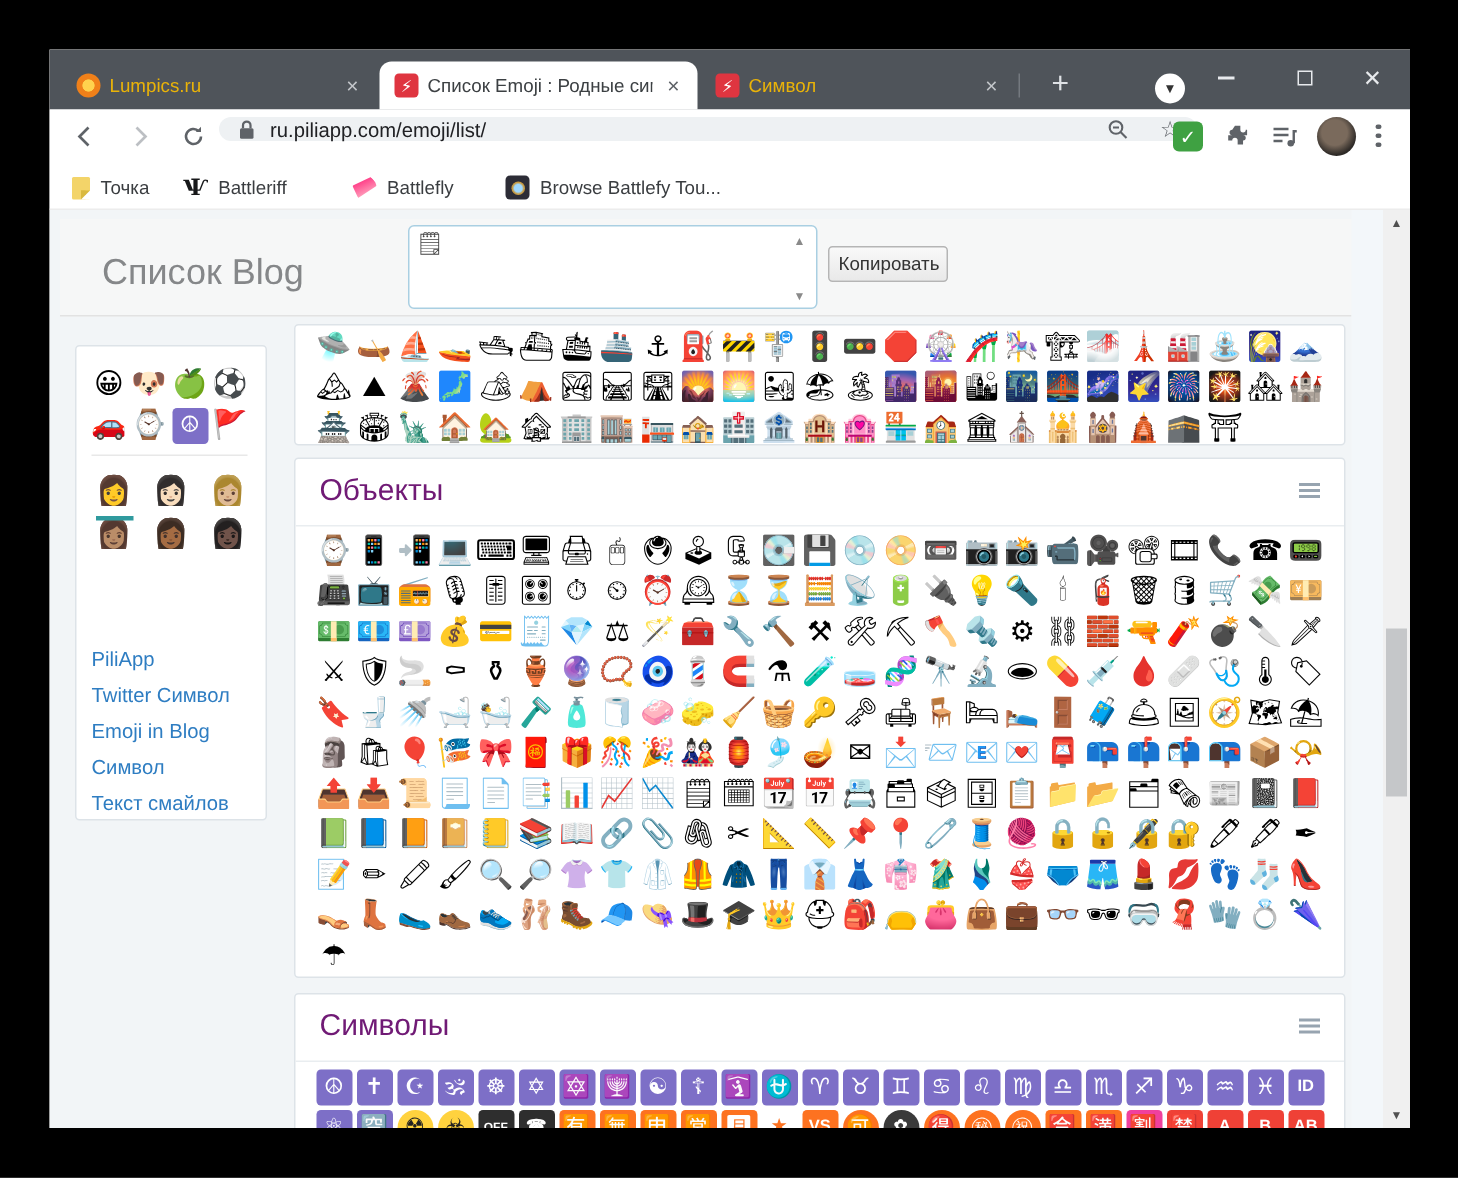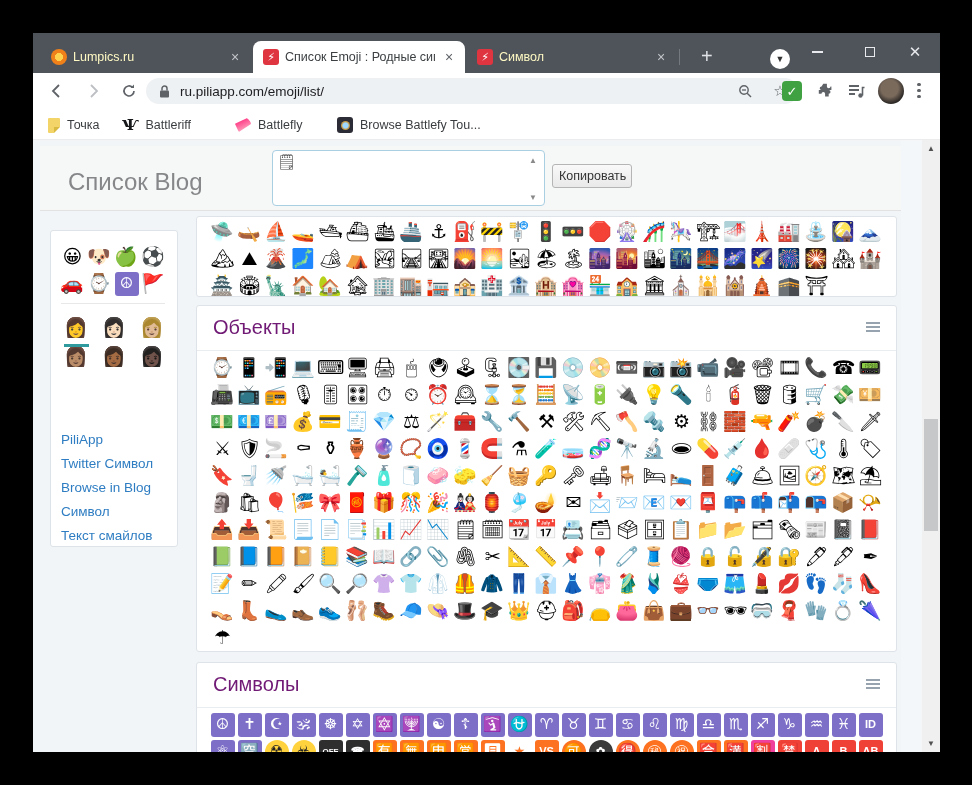--- a/index.html
+++ b/index.html
@@ -4,21 +4,21 @@
 <style>
   html,body{margin:0;padding:0;background:#000;}
   #stage{position:relative;width:972px;height:785px;background:#000;overflow:hidden;
          font-family:"Liberation Sans",sans-serif;}
   #win{position:absolute;left:33px;top:33px;width:907px;height:719px;background:#fff;overflow:hidden;}
 
   
   #tabstrip{position:absolute;left:0;top:0;width:907px;height:40px;background:#4f545a;}
   .tab{position:absolute;top:8px;height:32px;display:flex;align-items:center;padding:0 8px 0 10px;
        box-sizing:border-box;cursor:pointer;}
-  .tab .title{font-size:12.5px;color:#fef9c3;white-space:nowrap;overflow:hidden;flex:1;margin:0 6px;}
+  .tab .title{font-size:12.5px;color:#eab308;white-space:nowrap;overflow:hidden;flex:1;margin:0 6px;}
   .tab.active{background:#fff;border-radius:8px 8px 0 0;}
   .tab.active .title{color:#3c4043;}
   .tab .close{font-size:14px;color:#c3c6ca;width:16px;text-align:center;}
   .tab.active .close{color:#5f6368;}
   .fav-piliapp{width:16px;height:16px;border-radius:3px;background:#df3540;color:#fff;font-size:11px;
                display:flex;align-items:center;justify-content:center;flex:0 0 16px;font-family:"DejaVu Sans",sans-serif;}
   .fav-lumpics{width:16px;height:16px;border-radius:50%;flex:0 0 16px;
                background:radial-gradient(circle at 50% 50%,#ffd24d 0 34%,#f08019 38% 100%);}
   .tabsep{position:absolute;top:16px;width:1px;height:16px;background:#74797f;}
   #newtab{position:absolute;left:668px;top:12px;color:#dfe2e6;font-size:20px;font-weight:300;cursor:pointer;}
@@ -27,21 +27,21 @@
   .winbtn{position:absolute;top:0;width:44px;height:38px;display:flex;align-items:center;justify-content:center;
           color:#e8eaed;cursor:pointer;}
   #btn-min span{display:block;width:11px;height:1.5px;background:#e8eaed;}
   #btn-max span{display:block;width:10px;height:10px;border:1.5px solid #e8eaed;box-sizing:border-box;}
   #btn-close{font-size:15px;}
 
   
   #toolbar{position:absolute;left:0;top:40px;width:907px;height:37px;background:#fff;}
   .tb-icon{position:absolute;top:6px;width:24px;height:24px;display:flex;align-items:center;justify-content:center;
            font-size:17px;color:#5f6368;cursor:pointer;}
-  #omnibox{position:absolute;left:113px;top:5px;width:652px;height:26px;background:#eef1f3;border-radius:13px;
+  #omnibox{position:absolute;left:113px;top:5px;width:652px;height:16px;background:#eef1f3;border-radius:13px;
            display:flex;align-items:center;cursor:text;}
   #omni-lock{margin-left:13px;}
   #omni-url{font-size:13.5px;color:#202124;margin-left:10px;flex:1;}
   .omni-right{width:24px;text-align:center;font-size:15px;color:#5f6368;margin-right:6px;cursor:pointer;}
   #ext-check{position:absolute;left:749px;top:8px;width:20px;height:20px;border-radius:4px;background:#3fa142;
              color:#fff;font-size:13px;display:flex;align-items:center;justify-content:center;cursor:pointer;}
   #avatar{position:absolute;left:845px;top:5px;width:26px;height:26px;border-radius:50%;cursor:pointer;
           background:radial-gradient(circle at 45% 40%,#7a6a5c 0 40%,#2e2a27 70% 100%);}
   #kebab{position:absolute;left:884px;top:7px;width:4px;cursor:pointer;}
   #kebab i{display:block;width:3.5px;height:3.5px;border-radius:50%;background:#5f6368;margin:2.5px 0;}
@@ -263,21 +263,21 @@
             <span class="emoji-cell">👩🏻</span>
             <span class="emoji-cell">👩🏼</span>
             <span class="emoji-cell">👩🏽</span>
             <span class="emoji-cell">👩🏾</span>
             <span class="emoji-cell">👩🏿</span>
           </div>
         <div id="skin-underline"></div>
         <div id="side-links">
             <div class="slink">PiliApp</div>
             <div class="slink">Twitter Символ</div>
-            <div class="slink">Browse in Blog</div>
+            <div class="slink">Emoji in Blog</div>
             <div class="slink">Символ</div>
             <div class="slink">Текст смайлов</div>
           </div>
       </div>
 
       <div class="card" id="sec-travel">
         <div class="rows-host">
             <div class="emoji-row">
               <span class="emoji-cell">🛸</span>
               <span class="emoji-cell">🛶</span>

